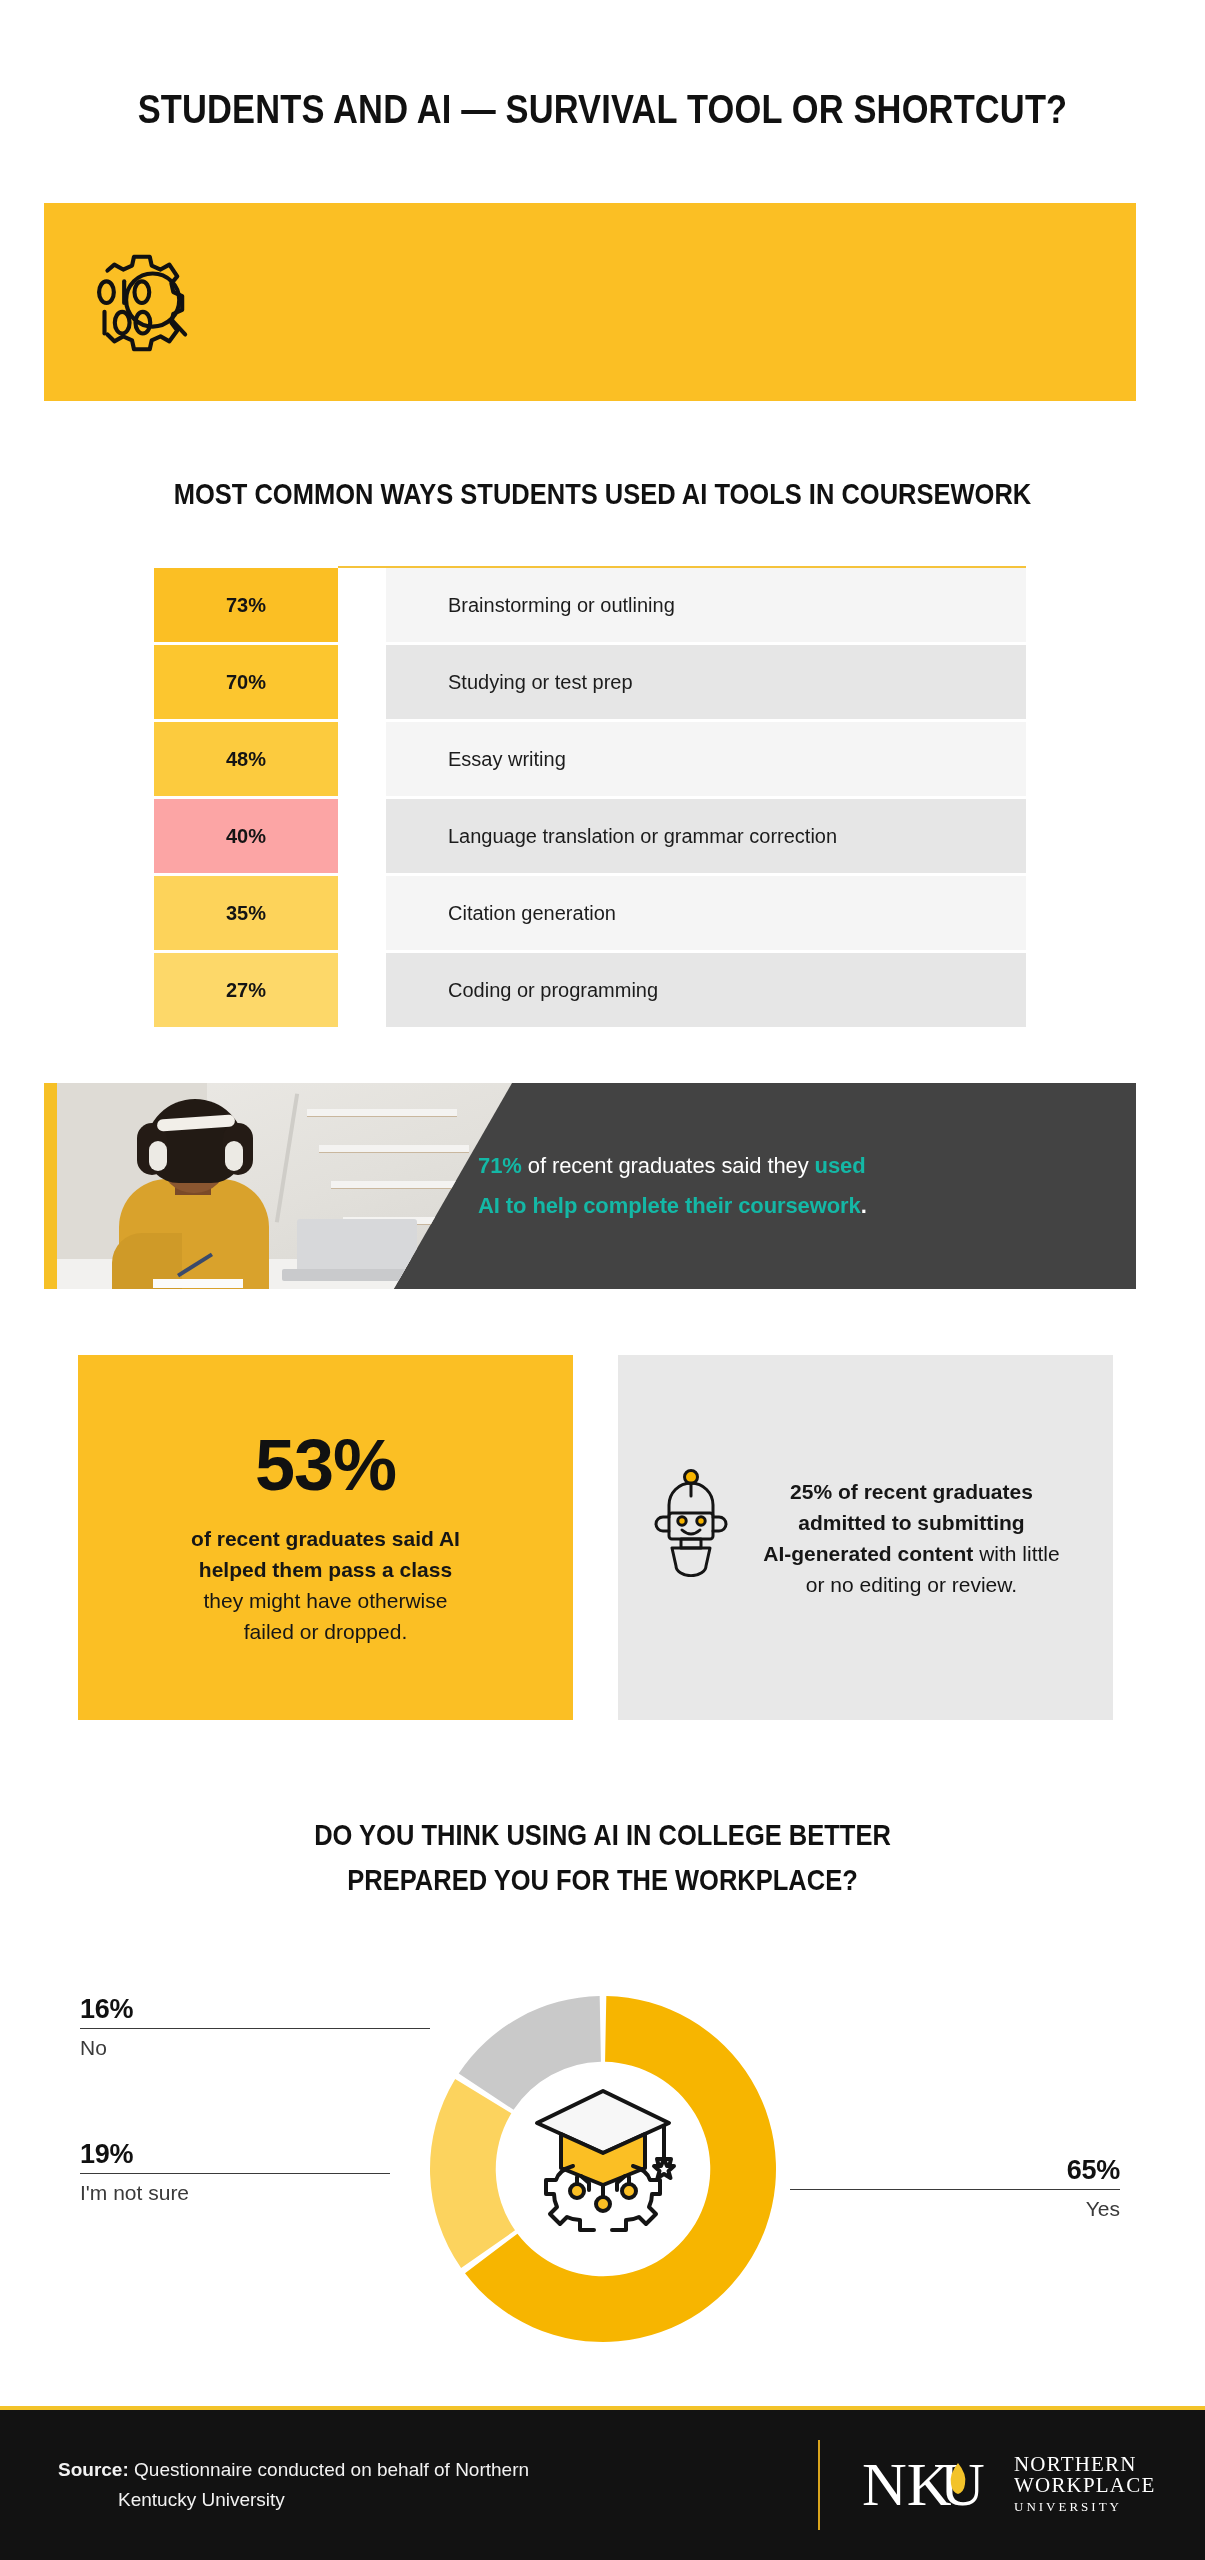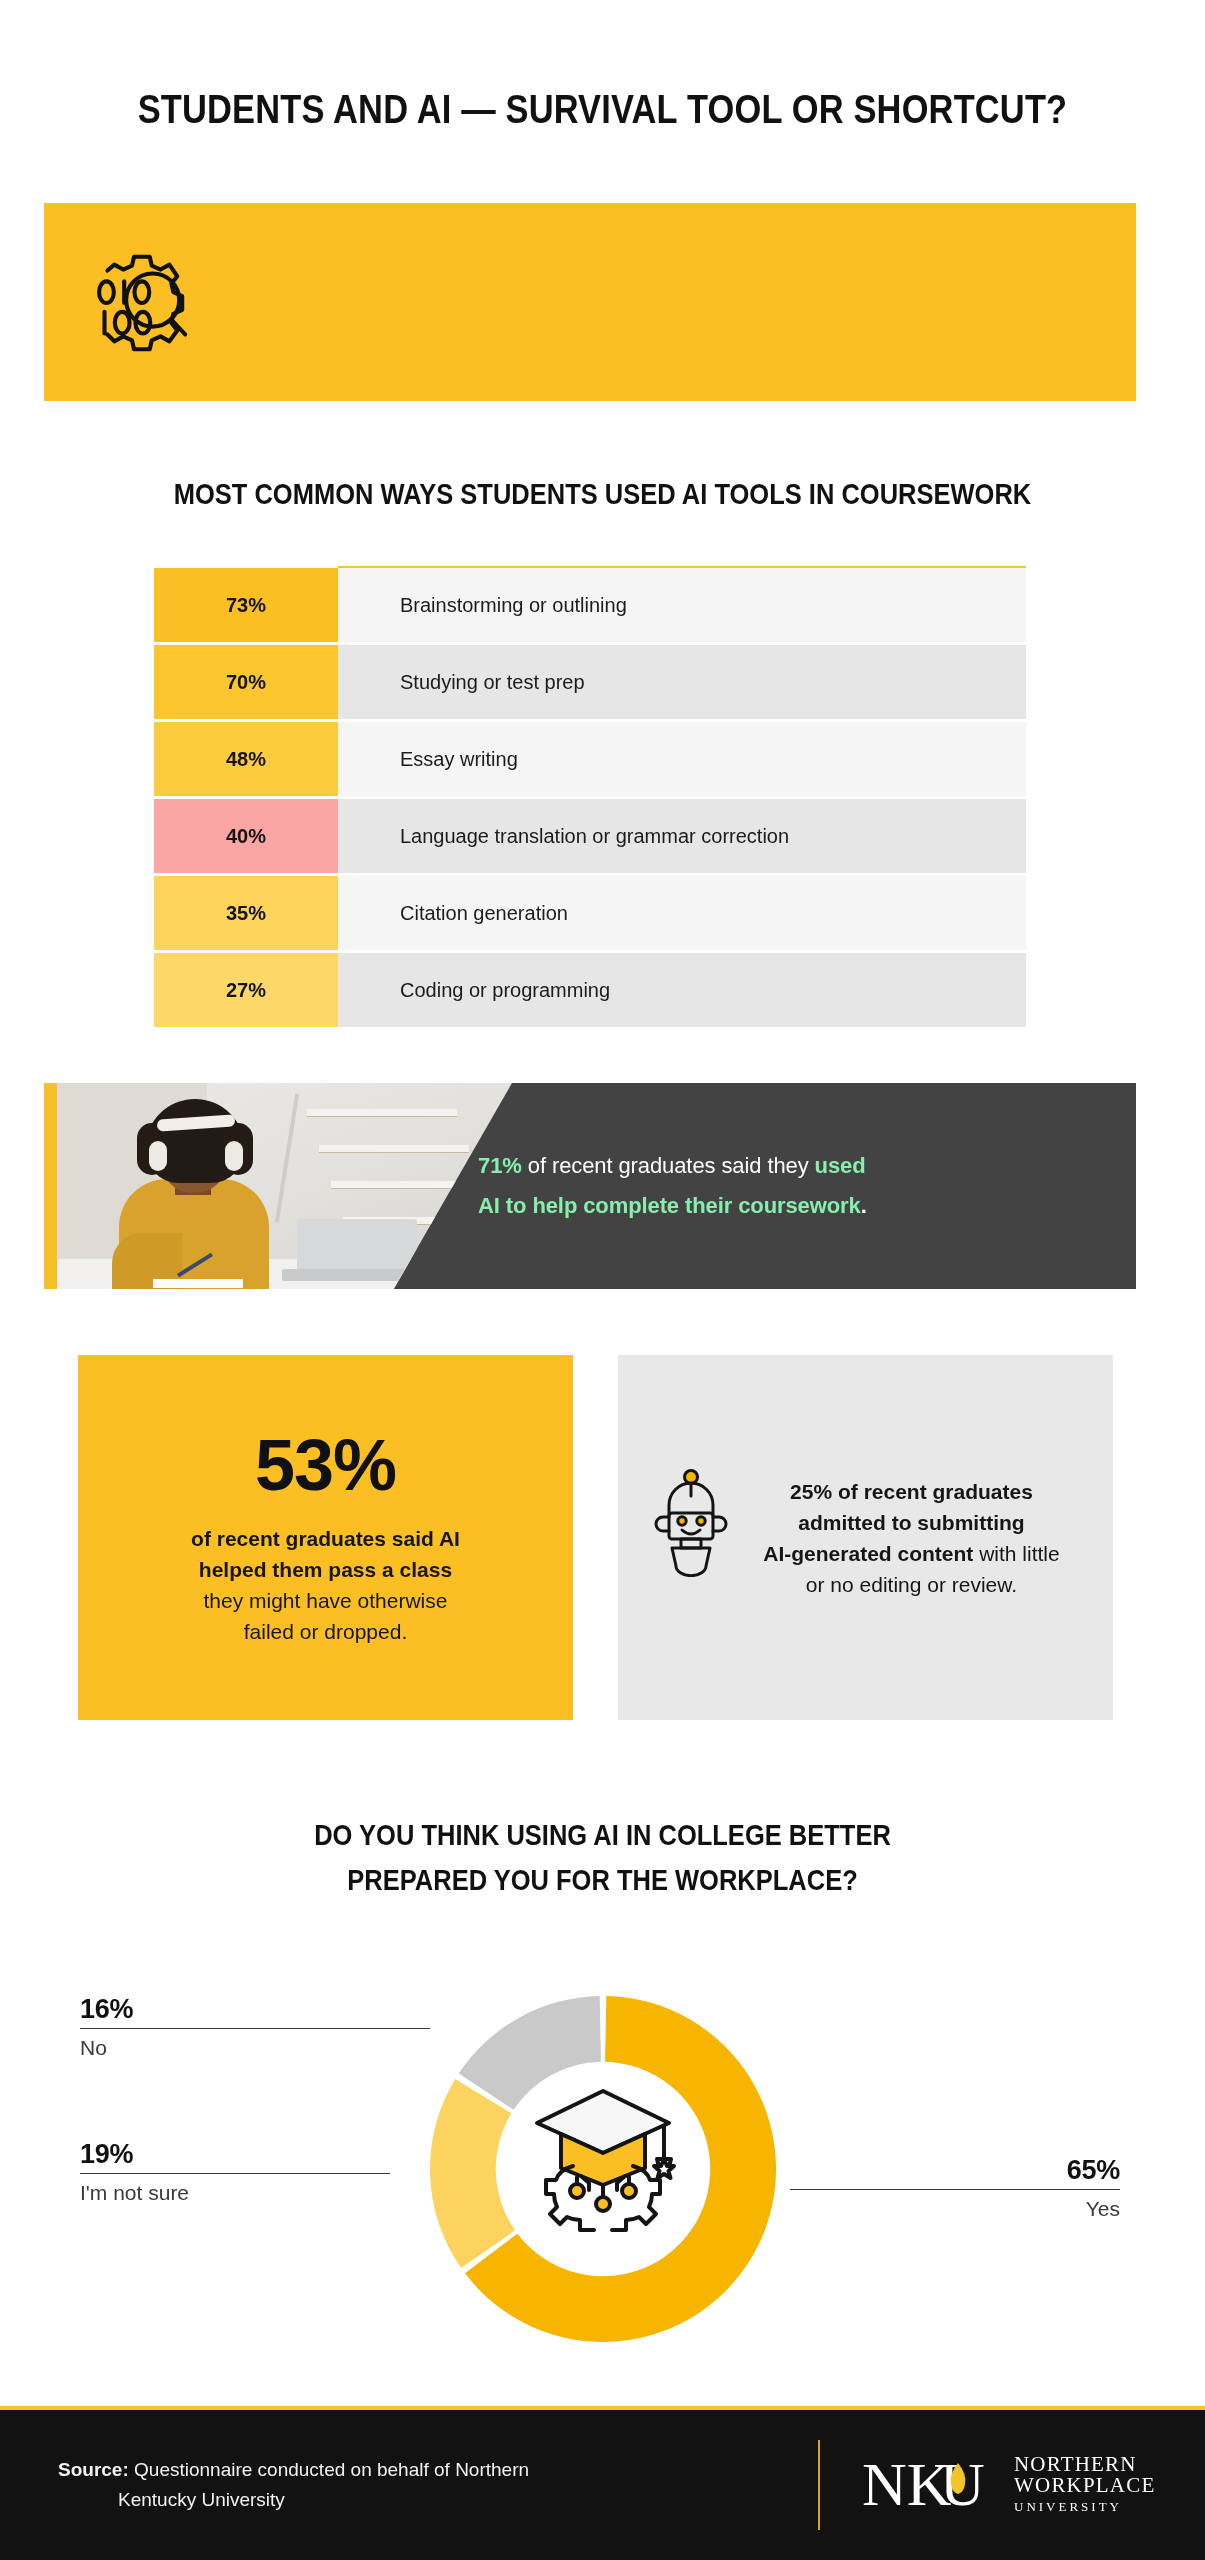--- a/index.html
+++ b/index.html
@@ -40,21 +40,21 @@
   .sec-head{
     position:absolute; left:0; width:1205px; text-align:center;
     font-family:"Liberation Sans Narrow","Liberation Sans",sans-serif;
     font-weight:700; color:#111; white-space:nowrap;
     transform:scaleX(.85); transform-origin:center;
   }
   #heading-table{ top:477px; font-size:30px; }
 
   
   .table{ position:absolute; left:154px; top:568px; width:872px; }
-  .trow{ display:flex; height:74px; margin-bottom:3px; }
+  .trow{ display:flex; height:74px; margin-bottom:3px;gap:48px; }
   .tpct{
     width:184px; flex:0 0 184px; display:flex; align-items:center; justify-content:center;
     font-size:20px; font-weight:700; color:#141414;
   }
   .tlbl{
     flex:1; display:flex; align-items:center; padding-left:62px;
     font-size:20px; color:#1c1c1c; font-weight:400;
   }
   .table-topline{
     position:absolute; left:338px; top:566px; width:688px; height:2px; background:#F5C33B;
@@ -69,21 +69,21 @@
   .banner-photo{
     position:absolute; left:13px; top:0; width:455px; height:206px; overflow:hidden;
     clip-path:polygon(0 0, 100% 0, 74% 100%, 0 100%);
   }
   .banner-text{
     position:absolute; left:434px; top:0; height:206px; width:640px;
     display:flex; flex-direction:column; justify-content:center;
     font-size:22px; line-height:40px; font-weight:700;
     color:#ffffff; letter-spacing:-.1px;
   }
-  .banner-text .y{ color:#86efac; }
+  .banner-text .y{ color:#14b8a6; }
   .banner-text .w-reg{ font-weight:400; color:#fff; }
 
   
   .ph{ position:absolute; }
   .ph-bg{ left:0; top:0; width:455px; height:206px; background:linear-gradient(160deg,#eceae6 0%,#e2e0db 55%,#d8d6d1 100%); }
   .ph-wall{ left:0; top:0; width:150px; height:206px; background:#dedbd5; }
   .ph-stair{ background:#f4f3f1; box-shadow:0 1px 0 #c9b79e; height:7px; }
   .ph-rail{ left:228px; top:10px; width:4px; height:130px; background:#cfcdc8; transform:rotate(9deg); }
   .ph-desk{ left:0; bottom:0; width:455px; height:30px; background:#f2f1ef; }
   .ph-lap{ left:240px; top:136px; width:120px; height:60px; background:#d7d8da; border-radius:3px; }

